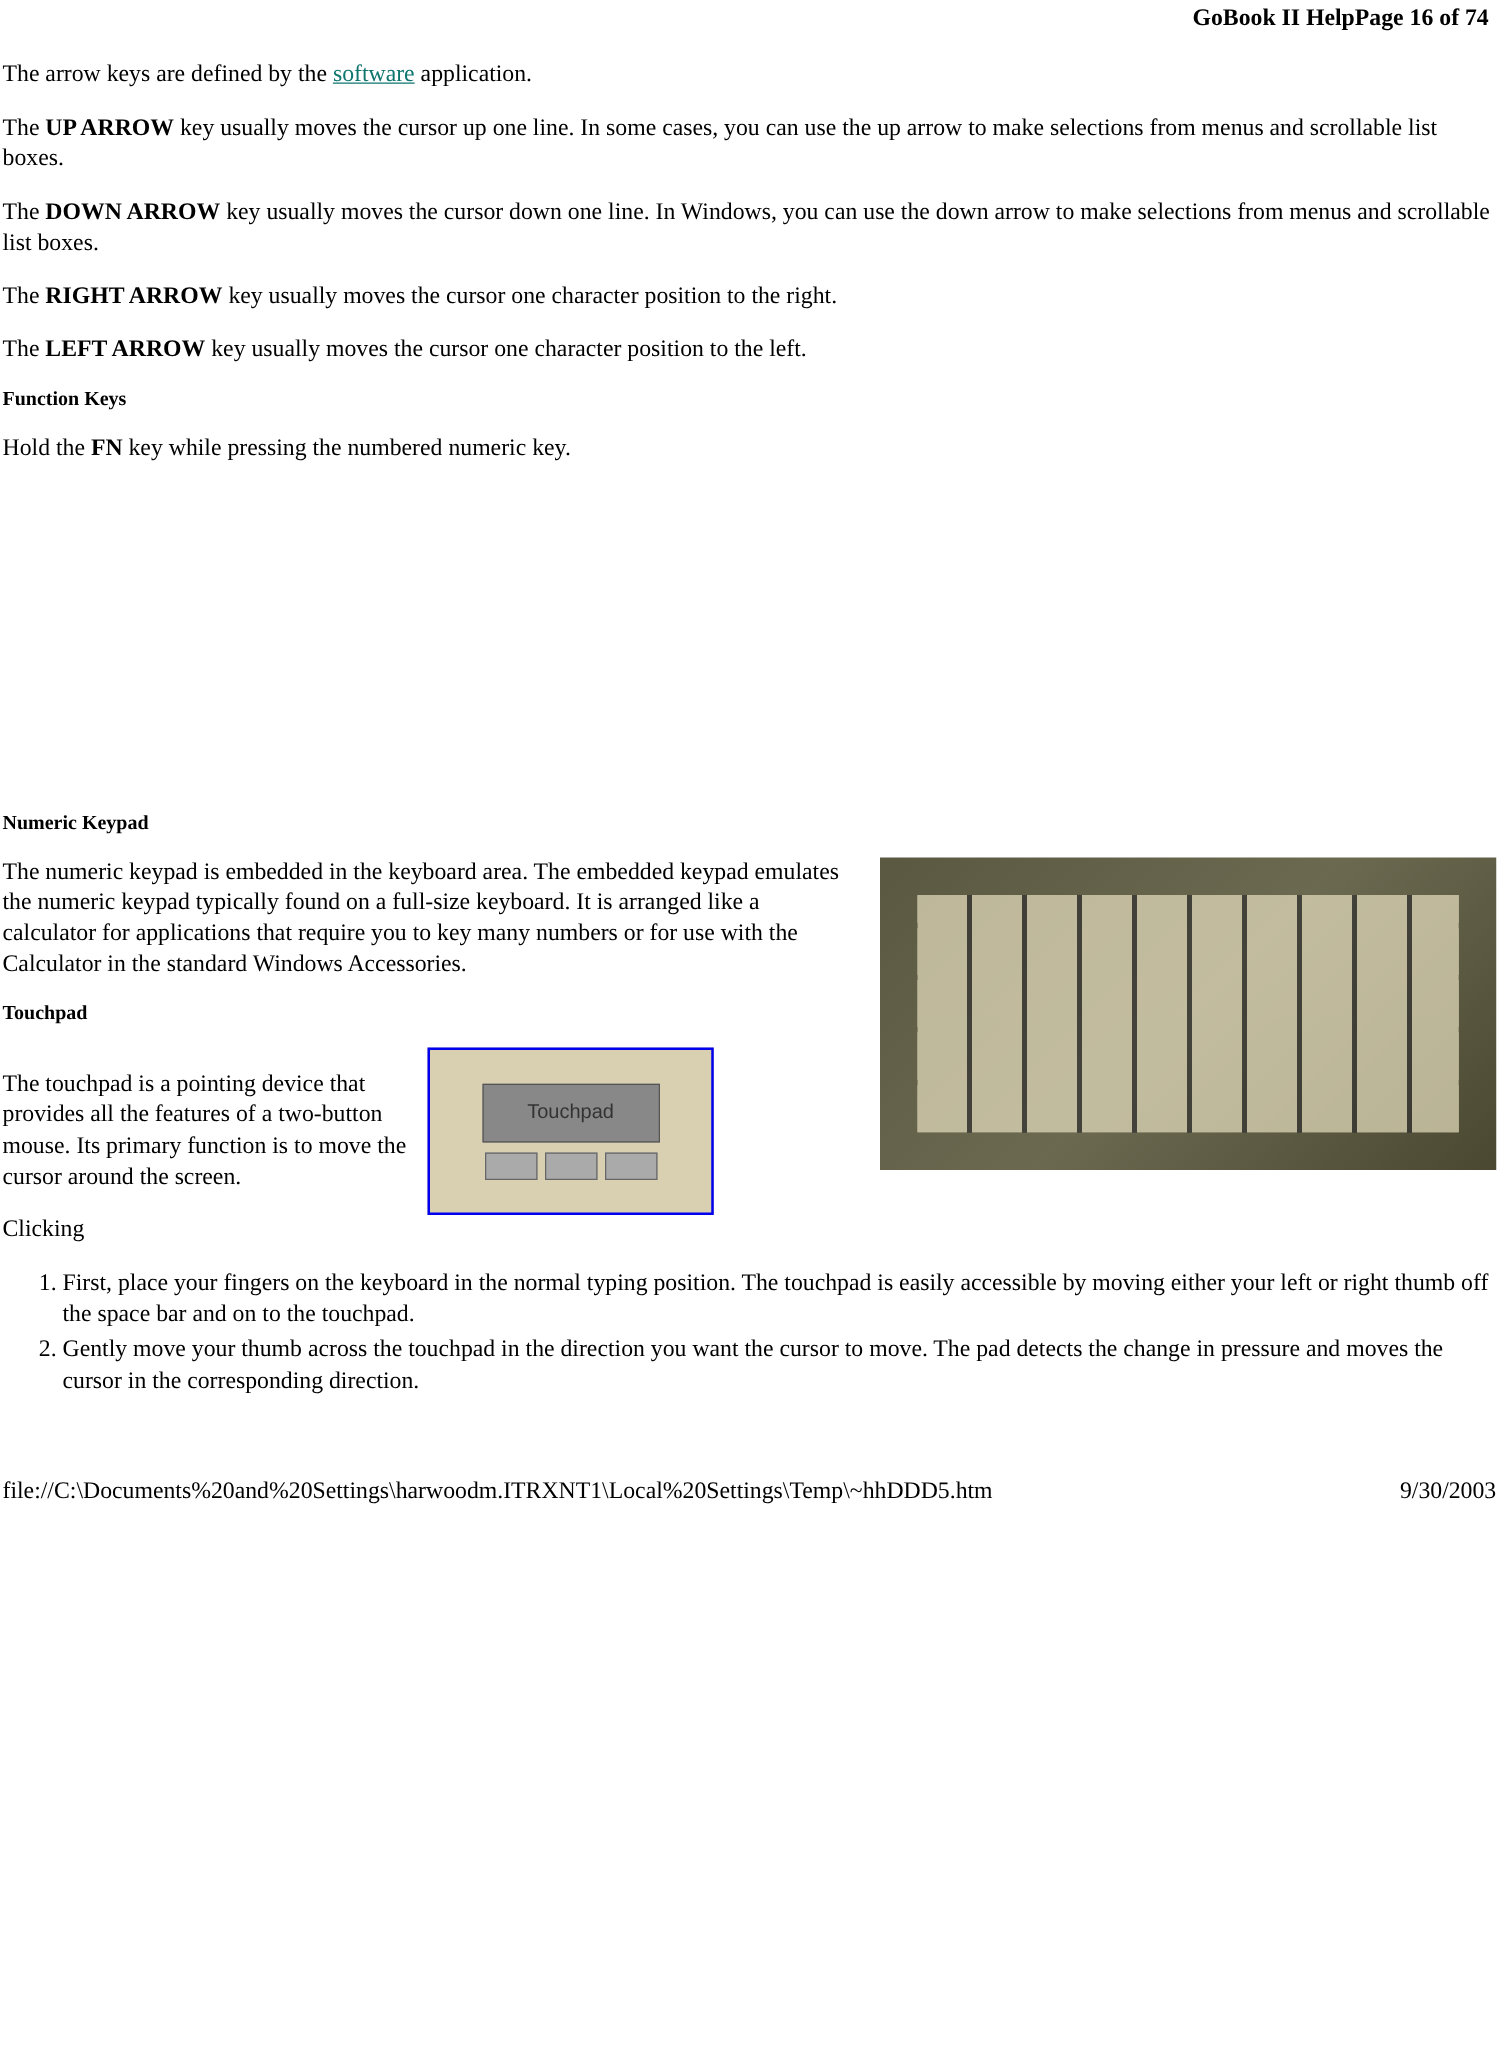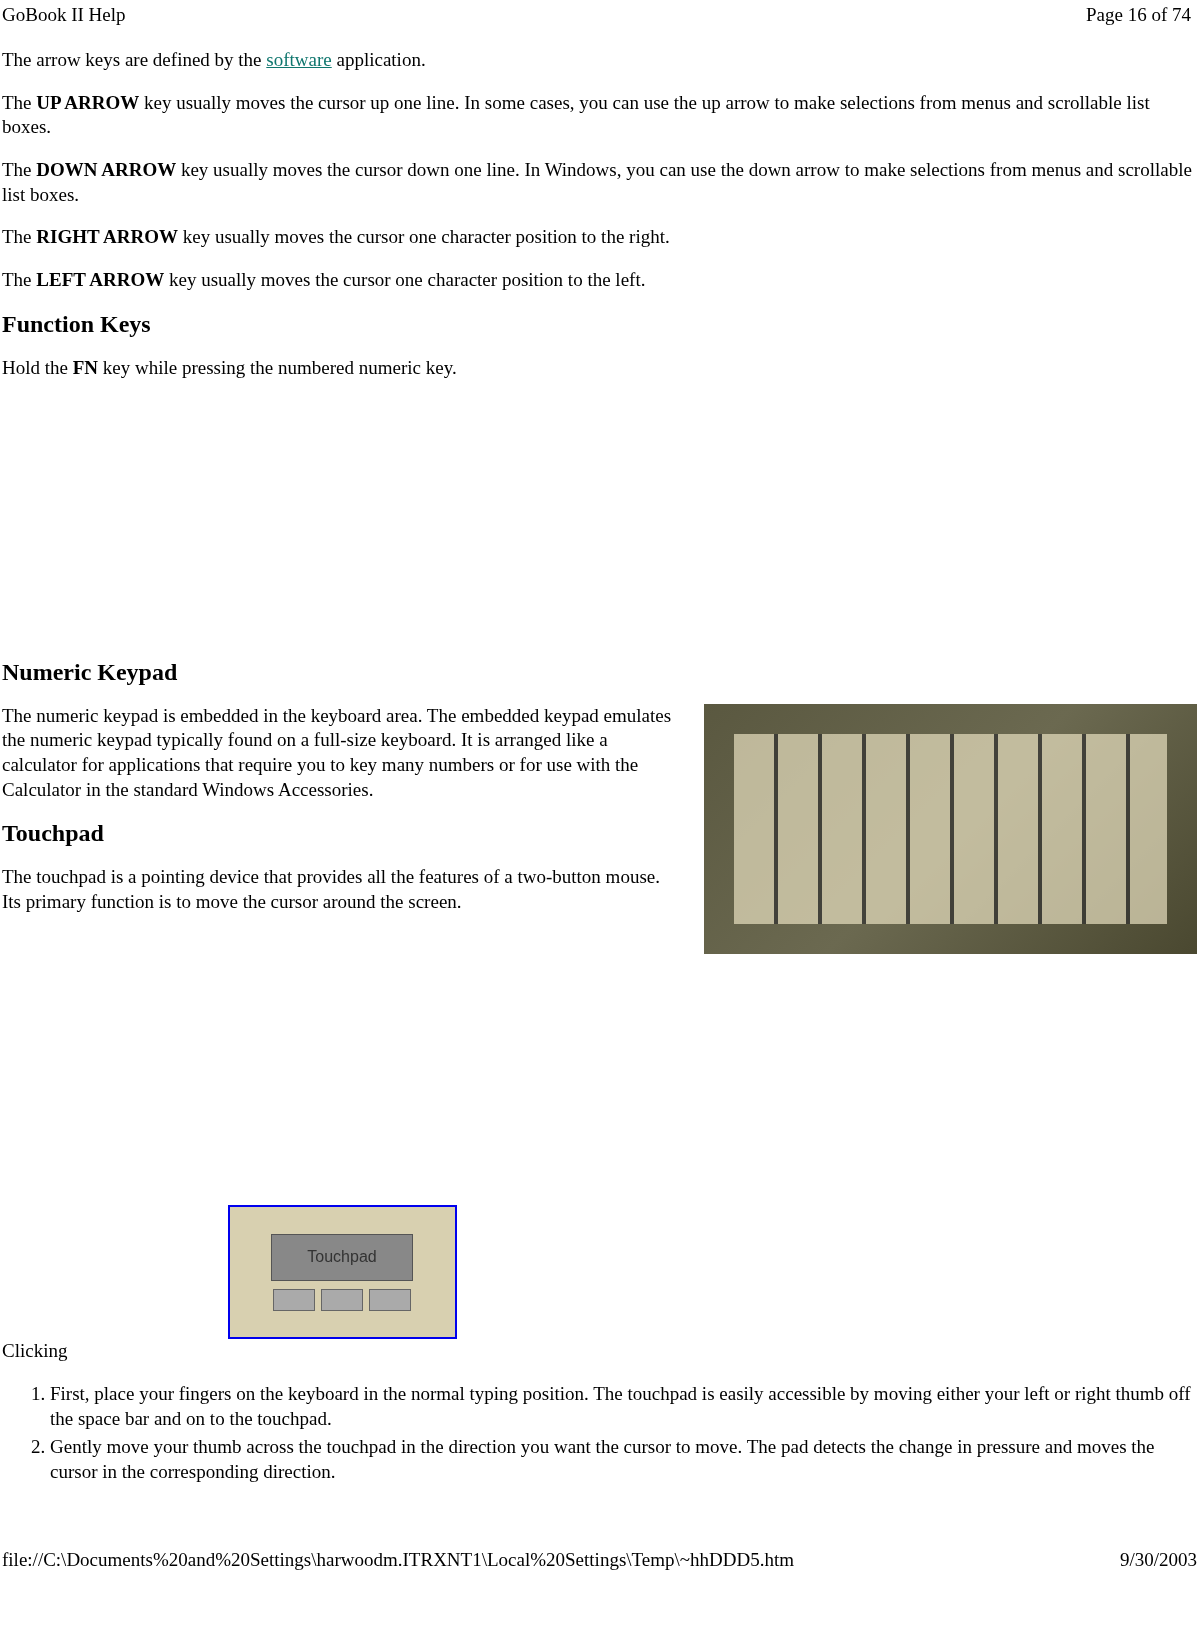--- a/index.html
+++ b/index.html
@@ -6,39 +6,40 @@
       font-family: "Times New Roman", Times, serif;
       font-size: 19px;
       margin: 0;
       padding: 0;
       color: #000;
       background: #fff;
       width: 1199px;
     }
     .page-header {
       display: flex;
-      justify-content: space-between;
+      justify-content: flex-end;
       padding: 4px 8px 2px 2px;
       font-size: 19px;
+      font-weight: bold;
     }
     .content {
       padding: 20px 2px 0 2px;
     }
     p {
       margin: 0 0 18px 0;
       line-height: 1.3;
     }
     .link {
       color: #0f766e;
     }
     .bold {
       font-weight: bold;
     }
     h3 {
-      font-size: 24px;
+      font-size: 16px;
       font-weight: bold;
       margin: 0 0 18px 0;
     }
     .gap-large {
       height: 260px;
     }
     .numeric-section {
       display: flex;
       gap: 22px;
     }
@@ -71,22 +72,21 @@
         #e8e0c0 0px,
         #e8e0c0 38px,
         #333 38px,
         #333 42px
       );
       opacity: 0.7;
     }
     .touchpad-section {
       display: flex;
       gap: 10px;
-      align-items: center;
-      flex-direction: column;
+      align-items: flex-end;
     }
     .touchpad-text {
       flex: 0 0 330px;
     }
     .touchpad-img {
       width: 225px;
       height: 130px;
       border: 2px solid #0000EE;
       background: #d8d0b0;
       display: flex;

